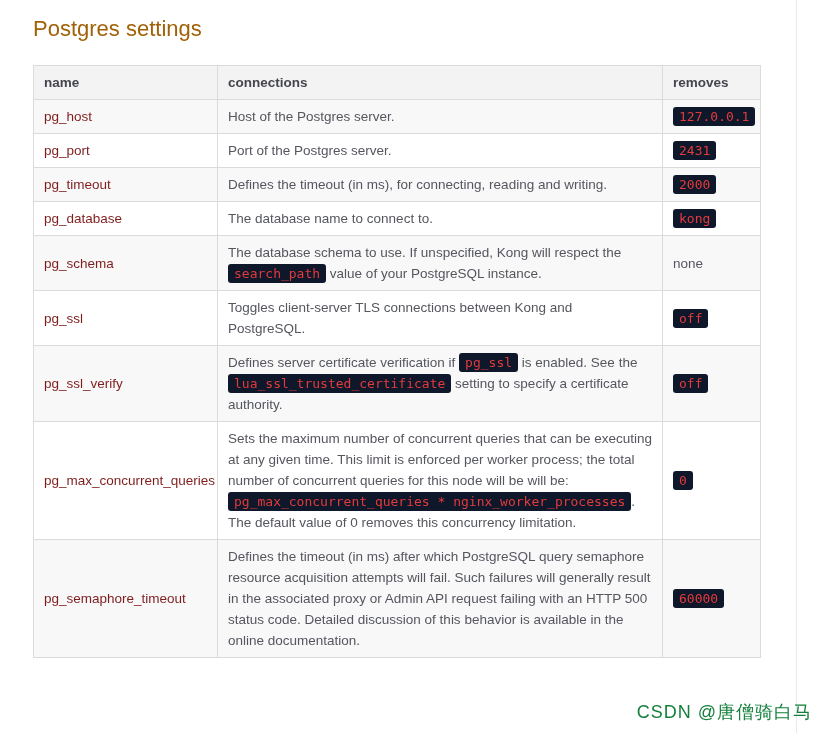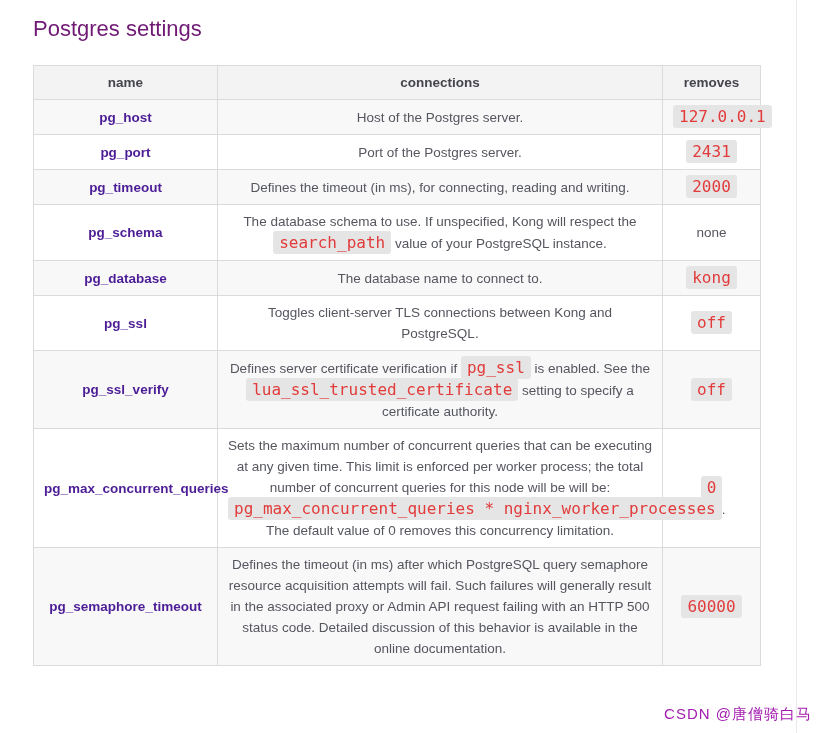--- a/index.html
+++ b/index.html
@@ -11,81 +11,81 @@
     font-family: "Liberation Sans", "DejaVu Sans", sans-serif;
     position: relative;
     overflow: hidden;
   }
   .page {
     padding: 14px 0 0 33px;
   }
   .title {
     font-size: 22px;
     font-weight: 400;
-    color: #701a75;
+    color: #a16207;
     margin: 0 0 21px 0;
     line-height: 30px;
   }
   table.settings {
     border-collapse: collapse;
     width: 727px;
     table-layout: fixed;
   }
   col.c-name { width: 184px; }
   col.c-desc { width: 445px; }
   col.c-def  { width: 98px; }
   th, td {
     border: 1px solid #dbdbdb;
-    text-align: center;
+    text-align: left;
     vertical-align: middle;
   }
   th {
     background: #f3f3f4;
     padding: 6px 10px;
     font-size: 13.5px;
     line-height: 21px;
     font-weight: 700;
     color: #45464c;
   }
   td {
     padding: 6px 10px;
     font-size: 13.5px;
     line-height: 21px;
     color: #55565e;
     background: #ffffff;
   }
   tbody tr:nth-child(odd) td { background: #f8f8f9; }
   td.name-col span {
-    font-weight: 700;
-    color: #4c1d95;
+    font-weight: 400;
+    color: #7f1d1d;
     margin-top: 13px;
   }
   .chip {
     font-family: "DejaVu Sans Mono", "Liberation Mono", monospace;
-    font-size: 16px;
+    font-size: 13px;
     color: #e23b3b;
-    background: #e5e5e5;
+    background: #0f172a;
     padding: 2px 6px;
     border-radius: 3px;
     white-space: nowrap;
   }
   .page-divider {
     position: absolute;
     left: 796px;
     top: 0;
     width: 1px;
     height: 733px;
     background: #e9e9e9;
   }
   .watermark {
     position: absolute;
     right: 25px;
     bottom: 9px;
-    font-size: 15px;
-    color: #a21caf;
+    font-size: 18px;
+    color: #15803d;
     letter-spacing: 1px;
   }
 </style>
 </head>
 <body>
 
 <div class="page">
   <h1 class="title">Postgres settings</h1>
   <table class="settings">
     <colgroup>
@@ -110,28 +110,28 @@
           <td class="name-col"><span>pg_port</span></td>
           <td class="desc-col"><span>Port of the Postgres server.</span></td>
           <td class="def-col"><span class="chip">2431</span></td>
         </tr>
         <tr>
           <td class="name-col"><span>pg_timeout</span></td>
           <td class="desc-col"><span>Defines the timeout (in ms), for connecting, reading and writing.</span></td>
           <td class="def-col"><span class="chip">2000</span></td>
         </tr>
         <tr>
+          <td class="name-col"><span>pg_database</span></td>
+          <td class="desc-col"><span>The database name to connect to.</span></td>
+          <td class="def-col"><span class="chip">kong</span></td>
+        </tr>
+        <tr>
           <td class="name-col"><span>pg_schema</span></td>
           <td class="desc-col"><span>The database schema to use. If unspecified, Kong will respect the </span><span class="chip">search_path</span><span> value of your PostgreSQL instance.</span></td>
           <td class="def-col"><span>none</span></td>
-        </tr>
-        <tr>
-          <td class="name-col"><span>pg_database</span></td>
-          <td class="desc-col"><span>The database name to connect to.</span></td>
-          <td class="def-col"><span class="chip">kong</span></td>
         </tr>
         <tr>
           <td class="name-col"><span>pg_ssl</span></td>
           <td class="desc-col"><span>Toggles client-server TLS connections between Kong and PostgreSQL.</span></td>
           <td class="def-col"><span class="chip">off</span></td>
         </tr>
         <tr>
           <td class="name-col"><span>pg_ssl_verify</span></td>
           <td class="desc-col"><span>Defines server certificate verification if </span><span class="chip">pg_ssl</span><span> is enabled. See the </span><span class="chip">lua_ssl_trusted_certificate</span><span> setting to specify a certificate authority.</span></td>
           <td class="def-col"><span class="chip">off</span></td>

